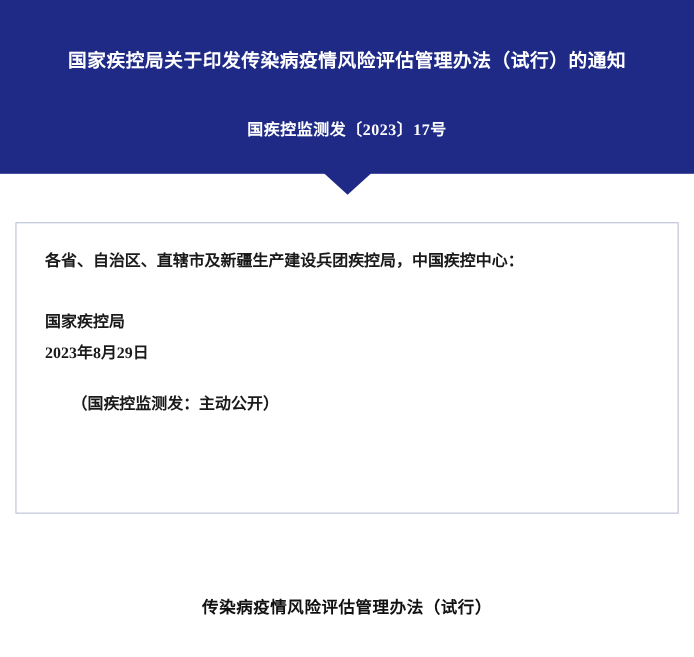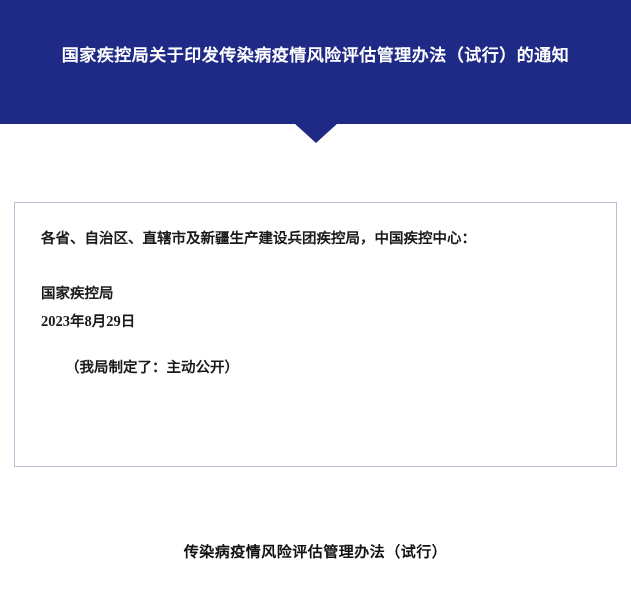--- a/index.html
+++ b/index.html
@@ -17,41 +17,41 @@
     position: relative;
     width: 631px;
     height: 597px;
     background: #ffffff;
   }
 
   
   .banner {
     position: relative;
     width: 631px;
-    height: 124px;
+    height: 158px;
     background: #1f2a87;
     box-sizing: border-box;
     padding: 0 40px;
     display: flex;
     flex-direction: column;
     align-items: center;
     justify-content: flex-start;
   }
   .banner-title {
     margin-top: 44px;
     color: #ffffff;
     font-size: 17px;
     font-weight: bold;
     letter-spacing: 0.5px;
     text-align: center;
     line-height: 1.4;
     font-family: "Liberation Serif", "DejaVu Serif", serif;
   }
   .banner-docnum {
-    margin-top: 60px;
+    margin-top: 38px;
     color: #ffffff;
     font-size: 14.5px;
     font-weight: bold;
     letter-spacing: 0.5px;
     text-align: center;
     font-family: "Liberation Serif", "DejaVu Serif", serif;
   }
   
   .banner-notch {
     position: absolute;
@@ -134,18 +134,18 @@
     <div class="banner-docnum">国疾控监测发〔2023〕17号</div>
     <div class="banner-notch"></div>
   </div>
 
   <div class="body-card">
     <div class="salutation">各省、自治区、直辖市及新疆生产建设兵团疾控局，中国疾控中心：</div>
     <div class="signature">
       <div>国家疾控局</div>
       <div>2023年8月29日</div>
     </div>
-    <div class="disclosure">（我局制定了：主动公开）</div>
+    <div class="disclosure">（国疾控监测发：主动公开）</div>
   </div>
 
   <div class="section-title">传染病疫情风险评估管理办法（试行）</div>
 
 </div>
 
 </body></html>

